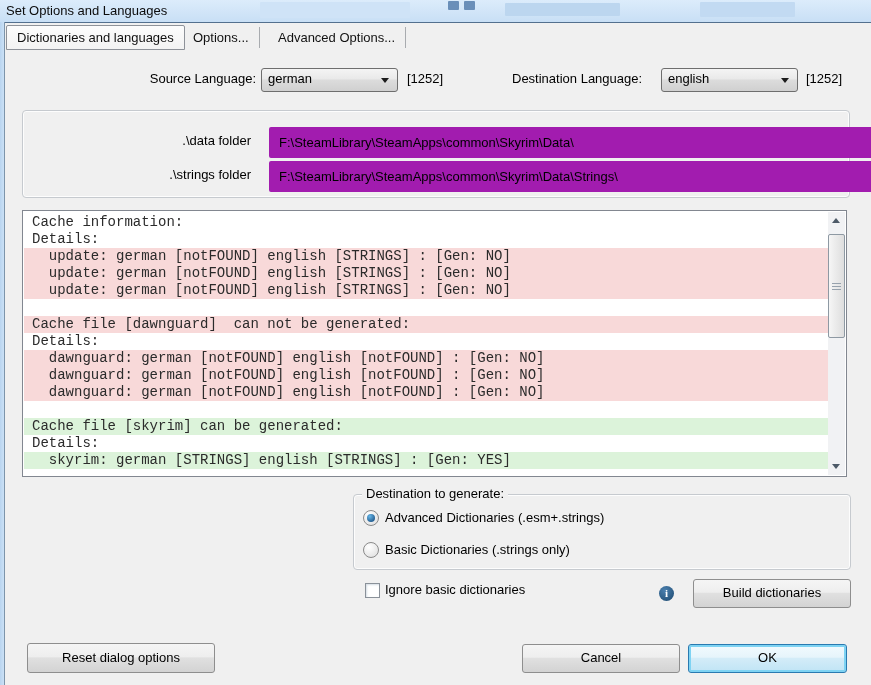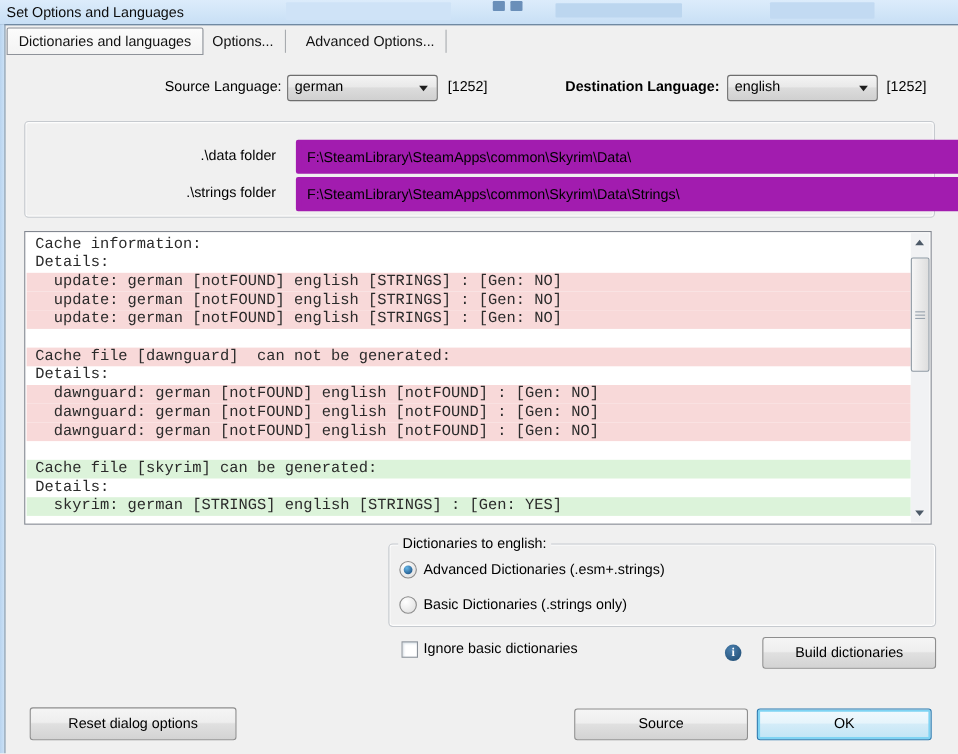--- a/index.html
+++ b/index.html
@@ -28,21 +28,21 @@
        background:transparent;white-space:nowrap;border-right:1px solid #a8abaf;}
   .tab.selected{top:0;height:23px;line-height:23px;background:linear-gradient(#fcfcfc,#f3f3f3);
        border:1px solid #8e9299;border-radius:2px 2px 0 0;z-index:2;}
   .tab1{left:0;}
   .tab2{left:177px;}
   .tab3{left:262px;}
 
   
   .lbl{position:absolute;white-space:nowrap;}
   .src-label{left:130px;top:71px;width:126px;text-align:right;}
-  .dst-label{left:512px;top:71px;width:144px;text-align:center;font-weight:bold;}
+  .dst-label{left:512px;top:71px;width:144px;text-align:left;}
   .combo{position:absolute;width:135px;height:22px;border:1px solid #6e6e6e;border-radius:3px;
          background:linear-gradient(#f4f4f4,#e9e9e9 45%,#dcdcdc 50%,#d0d0d0);cursor:default;}
   .combo .val{position:absolute;left:6px;top:0;line-height:20px;}
   .combo .arrow{position:absolute;right:8px;top:9px;width:0;height:0;
                 border-left:4px solid transparent;border-right:4px solid transparent;border-top:5px solid #1c1c1c;}
   .src-combo{left:261px;top:68px;}
   .dst-combo{left:661px;top:68px;}
   .codepage{position:absolute;top:71px;}
   .src-cp{left:407px;}
   .dst-cp{left:806px;}
@@ -178,35 +178,35 @@
       <div class="sb-thumb">
           <span class="grip"></span>
         </div>
       <div class="sb-btn sb-down">
           <span class="tri-down"></span>
         </div>
     </div>
   </div>
 
   <div class="group gen-group">
-    <div class="gtitle">Dictionaries to english:</div>
+    <div class="gtitle">Destination to generate:</div>
     <div class="radio-row rr1">
       <span class="radio on"></span>
       <span class="radio-label">Advanced Dictionaries (.esm+.strings)</span>
     </div>
     <div class="radio-row rr2">
       <span class="radio"></span>
       <span class="radio-label">Basic Dictionaries (.strings only)</span>
     </div>
   </div>
 
   <div class="check-row">
     <span class="checkbox"></span>
     <span class="check-label">Ignore basic dictionaries</span>
   </div>
   <div class="info-icon">i</div>
   <div class="btn btn-build">Build dictionaries</div>
 
   <div class="btn btn-reset">Reset dialog options</div>
-  <div class="btn btn-cancel">Source</div>
+  <div class="btn btn-cancel">Cancel</div>
   <div class="btn btn-ok">OK</div>
 
 </div>
 
 </body></html>

